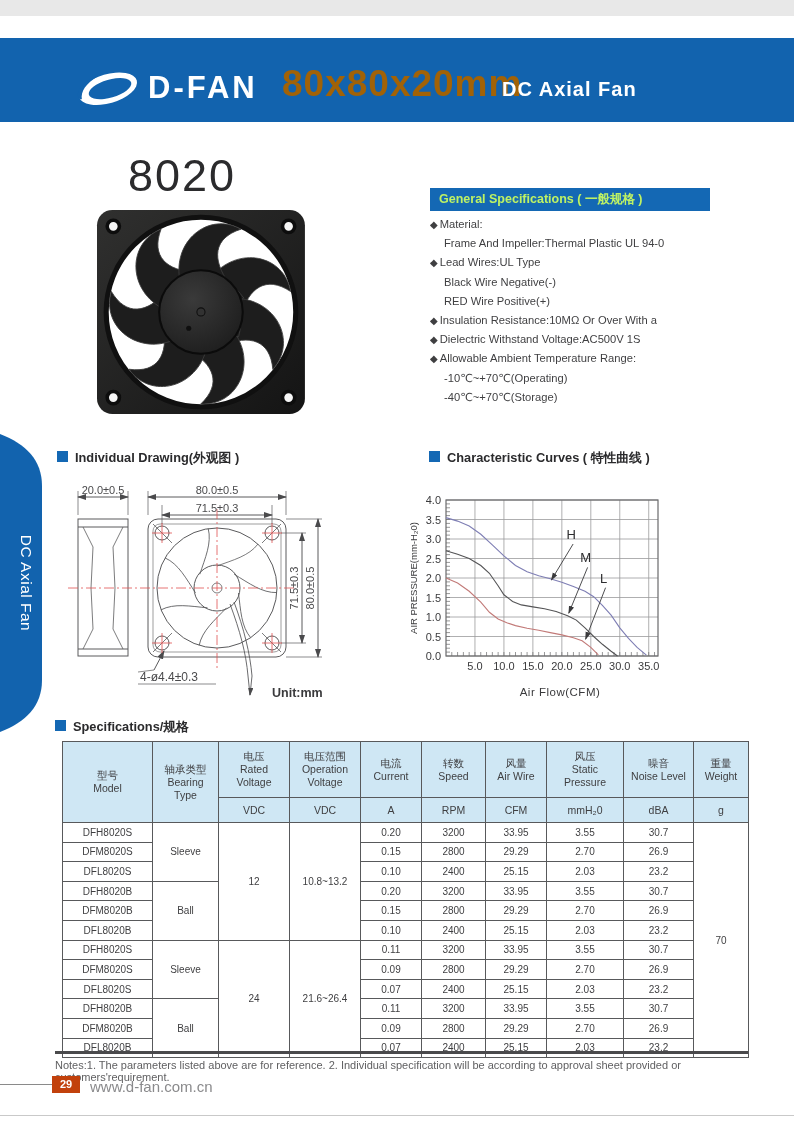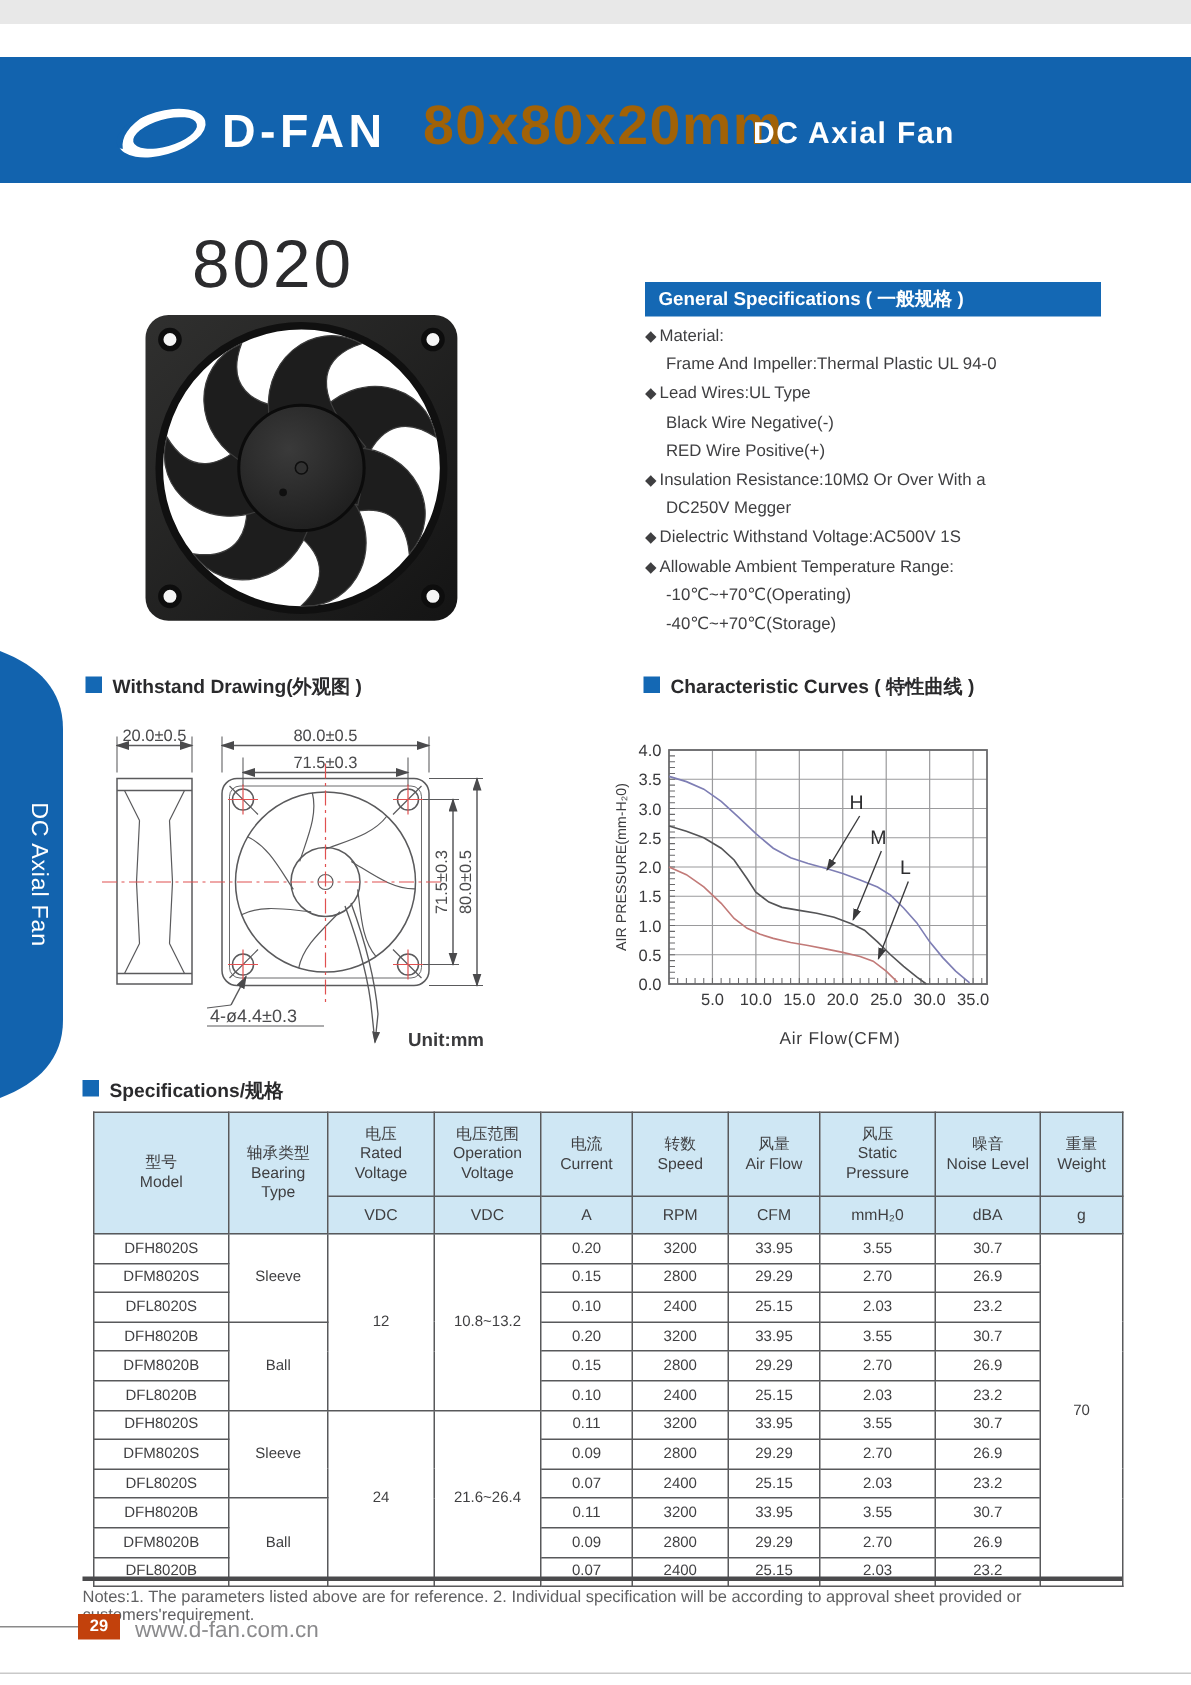--- a/index.html
+++ b/index.html
@@ -7,21 +7,21 @@
   .page{position:relative;width:794px;height:1123px;background:#fff;margin:16px auto;overflow:hidden;}
   .abs{position:absolute;}
   
   .banner{left:0;top:22px;width:794px;height:84px;background:#1263ae;}
   .brand{left:148px;top:54px;color:#fff;font-size:31px;font-weight:bold;letter-spacing:3px;}
   .sizetxt{left:282px;top:47px;color:#a16207;font-size:37px;font-weight:700;letter-spacing:1px;}
   .subtxt{left:502px;top:62px;color:#fff;font-size:20px;font-weight:600;letter-spacing:1px;}
   
   .model-number{left:128px;top:134px;font-size:45px;color:#2b2b2d;letter-spacing:2px;}
   
-  .gsec-bar{left:430px;top:172px;width:304px;height:23px;background:#1468b4;color:#ffffff;
+  .gsec-bar{left:430px;top:172px;width:280px;height:23px;background:#1468b4;color:#bef264;
             font-size:12.5px;font-weight:bold;line-height:23px;padding-left:9px;box-sizing:border-box;}
   .gsec-list{left:430px;top:199px;width:340px;font-size:11.2px;color:#3f3f41;}
   .gsec-list .ln{height:19.2px;line-height:19.2px;white-space:nowrap;}
   .gsec-list .ind{padding-left:14px;}
   .gsec-list .dia{margin-right:2px;font-size:10px;}
   
   .sec-head{font-size:12.8px;font-weight:bold;color:#2a2a2c;white-space:nowrap;}
   .sq{display:inline-block;width:11px;height:11px;background:#1468b4;margin-right:7px;}
   
   table.spec{border-collapse:collapse;table-layout:fixed;width:686px;}
@@ -101,29 +101,28 @@
   </svg>
 
   <div class="abs gsec-bar">General Specifications ( 一般规格 )</div>
   <div class="abs gsec-list">
     <div class="ln"><span class="dia">◆</span><span>Material:</span></div>
     <div class="ln ind"><span>Frame And Impeller:Thermal Plastic UL 94-0</span></div>
     <div class="ln"><span class="dia">◆</span><span>Lead Wires:UL Type</span></div>
     <div class="ln ind"><span>Black Wire Negative(-)</span></div>
     <div class="ln ind"><span>RED Wire Positive(+)</span></div>
     <div class="ln"><span class="dia">◆</span><span>Insulation Resistance:10MΩ Or Over With a</span></div>
-    <div class="ln ind"><span>DC250V Megger</span></div>
     <div class="ln"><span class="dia">◆</span><span>Dielectric Withstand Voltage:AC500V 1S</span></div>
     <div class="ln"><span class="dia">◆</span><span>Allowable Ambient Temperature Range:</span></div>
     <div class="ln ind"><span>-10℃~+70℃(Operating)</span></div>
     <div class="ln ind"><span>-40℃~+70℃(Storage)</span></div>
   </div>
 
   <div class="abs sec-head" style="left:57px;top:434px;">
-    <span class="sq"></span><span>Withstand Drawing(外观图 )</span>
+    <span class="sq"></span><span>Individual Drawing(外观图 )</span>
   </div>
   <div class="abs sec-head" style="left:429px;top:434px;">
     <span class="sq"></span><span>Characteristic Curves ( 特性曲线 )</span>
   </div>
 
   <svg class="abs" style="left:50px;top:455px;" width="350" height="245" viewBox="0 0 350 245">
     <defs>
       <marker id="ah" markerWidth="9" markerHeight="8" refX="8" refY="3" orient="auto-start-reverse">
         <path d="M0 0 L9 3 L0 6 Z" fill="#4a4a4c"></path>
       </marker>
@@ -344,21 +343,21 @@
 Rated
 Voltage</th>
       <th>电压范围
 Operation
 Voltage</th>
       <th>电流
 Current</th>
       <th>转数
 Speed</th>
       <th>风量
-Air Flow</th>
+Air Wire</th>
       <th>风压
 Static
 Pressure</th>
       <th>噪音
 Noise Level</th>
       <th>重量
 Weight</th>
     </tr>
     <tr class="unitrow">
       <th>VDC</th>

